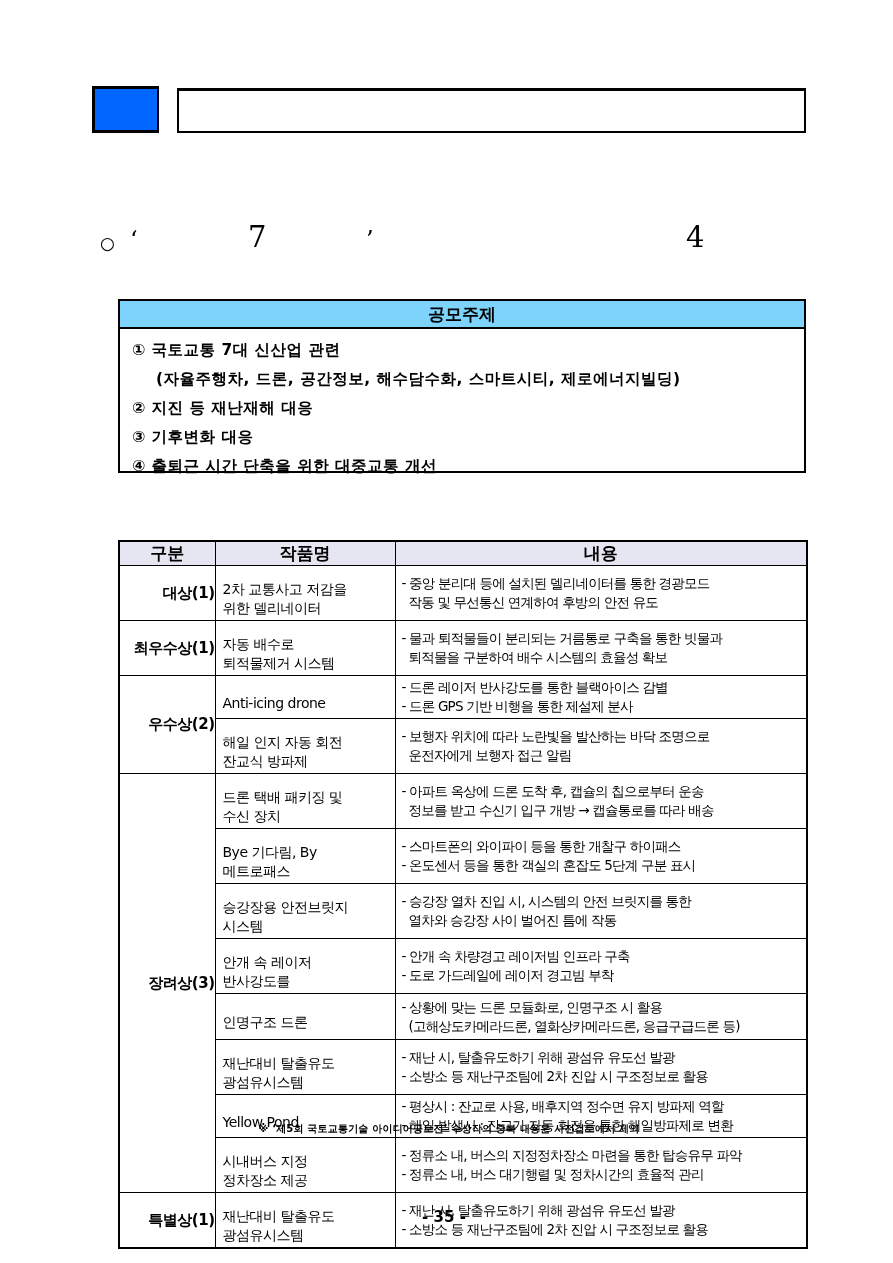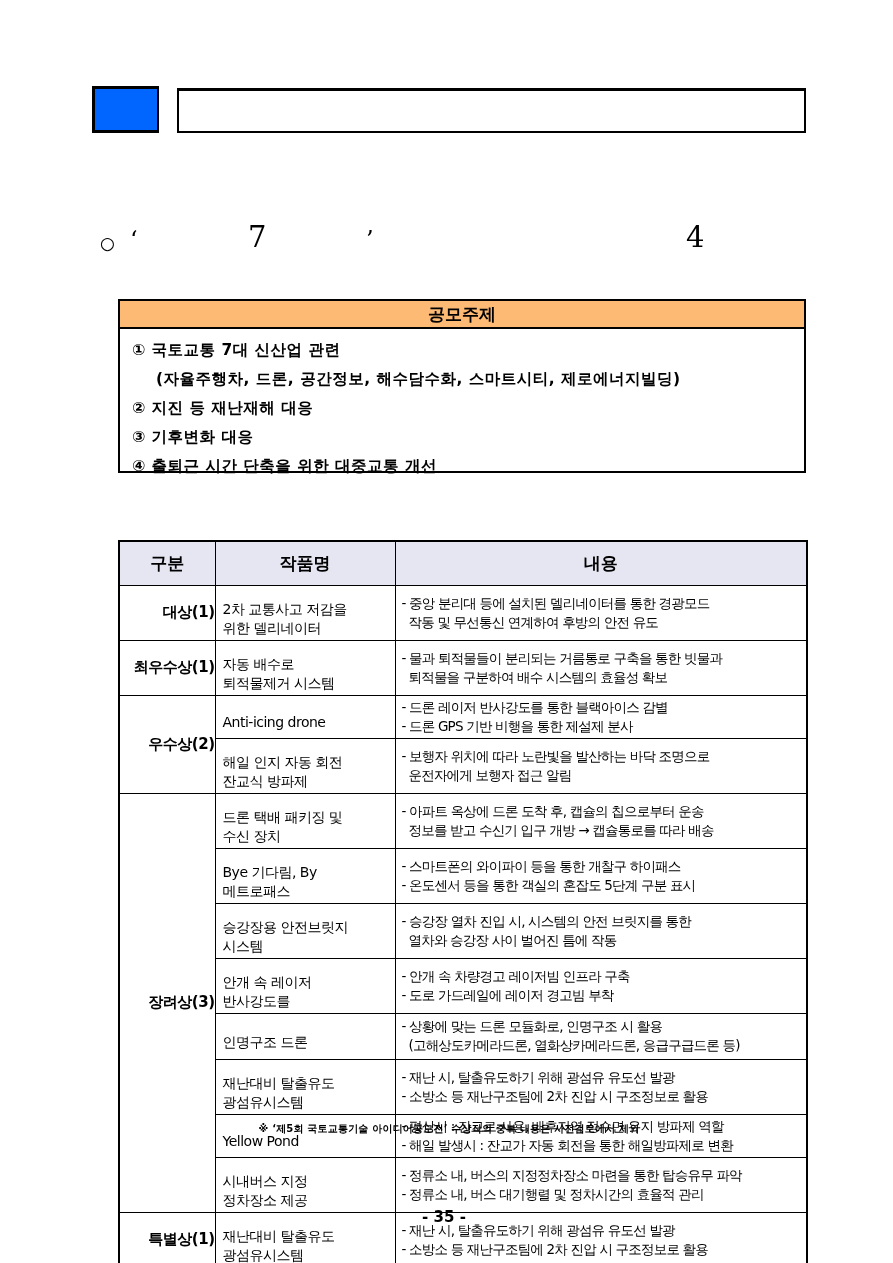--- a/index.html
+++ b/index.html
@@ -48,21 +48,21 @@
   
   .theme-table {
     position: absolute;
     left: 118px; top: 299px;
     width: 688px; height: 174px;
     border: 2px solid #000;
     background: #fff;
   }
   .theme-header {
     height: 28px;
-    background: #fdba74;
+    background: #7dd3fc;
     border-bottom: 2px solid #000;
     text-align: center;
     font-weight: bold;
     font-size: 17px;
     line-height: 27px;
   }
   .theme-body { padding: 7px 8px 0 12px; }
   .theme-line {
     font-size: 15.5px;
     font-weight: bold;
@@ -160,21 +160,21 @@
     </div>
   </div>
 
   <table class="awards">
     <colgroup>
       <col style="width:96px">
         <col style="width:180px">
         <col style="width:412px">
     </colgroup>
     <tbody>
-        <tr style="height:44px">
+        <tr style="height:24px">
       <th>구분</th>
       <th>작품명</th>
       <th>내용</th>
     </tr>
     <tr style="height:45px">
       <td class="cat">대상(1)</td>
       <td class="work">2차 교통사고 저감을
 위한 델리네이터</td>
       <td class="content">- 중앙 분리대 등에 설치된 델리네이터를 통한 경광모드
   작동 및 무선통신 연계하여 후방의 안전 유도</td>

